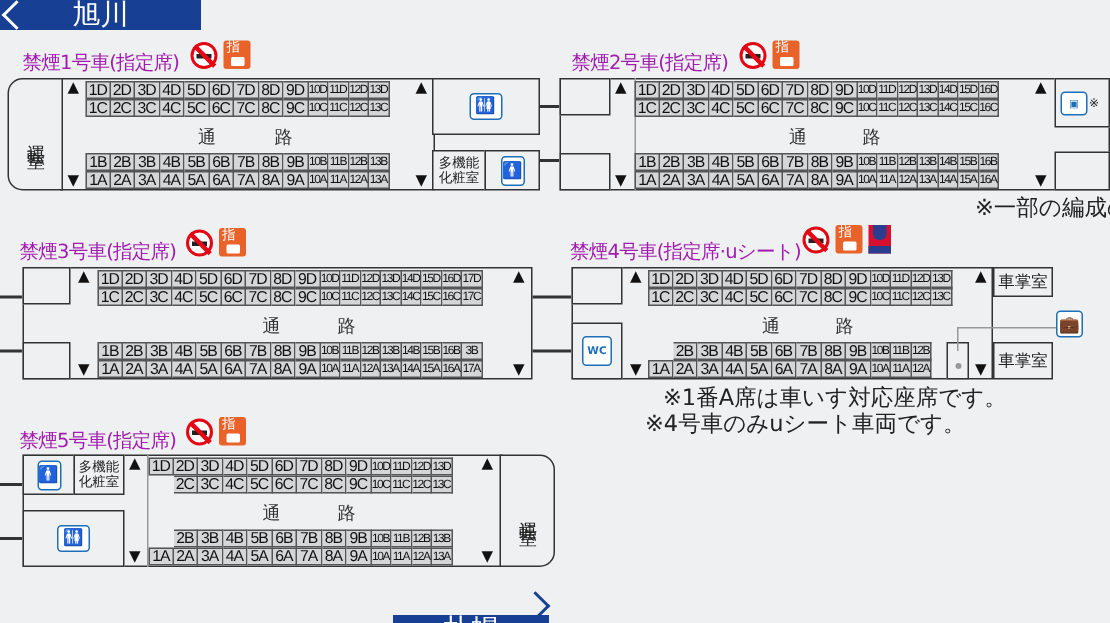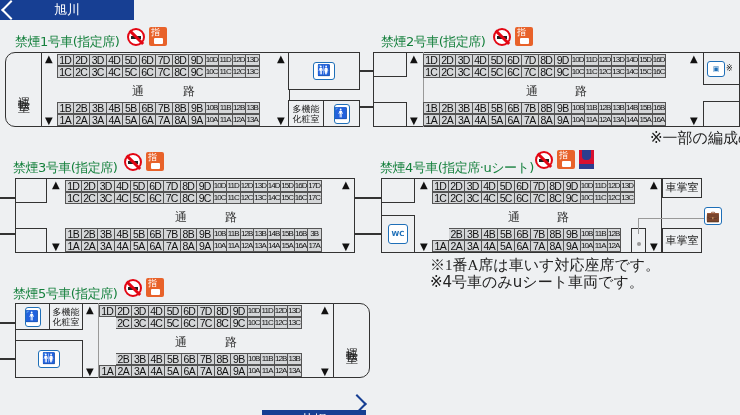--- a/index.html
+++ b/index.html
@@ -1,22 +1,22 @@
 <!DOCTYPE html>
 <html><head>
 <meta charset="utf-8">
 <style>
   * { box-sizing: border-box; margin: 0; padding: 0; }
   html, body { width: 740px; height: 415px; overflow: hidden; background: #eef0f2; font-family: "DejaVu Sans", "Liberation Sans", sans-serif; color: #222; }
   .abs { position: absolute; }
-  .dir-banner { position: absolute; height: 20px; background: #173f93; color: #fff; font-size: 13px; display: flex; align-items: center; justify-content: center; }
+  .dir-banner { position: absolute; height: 20px; background: #173f93; color: #fff; font-size: 19px; display: flex; align-items: center; justify-content: center; }
   .dir-start { left: 0; top: 0; width: 134px; }
   .dir-end { left: 262px; top: 410px; width: 104px; text-decoration: underline; }
   .chev { position: absolute; width: 14px; height: 14px; border-left: 2px solid #173f93; border-bottom: 2px solid #173f93; }
-  .car-title { position: absolute; font-size: 13px; color: #15803d; white-space: nowrap; letter-spacing: -0.5px; }
+  .car-title { position: absolute; font-size: 13px; color: #a21caf; white-space: nowrap; letter-spacing: -0.5px; }
   .icons { position: absolute; display: flex; gap: 4px; align-items: center; }
   .icon-nosmoke { width: 18px; height: 18px; border-radius: 50%; border: 2.5px solid #e30613; position: relative; background: #fff; }
   .icon-nosmoke::before { content: ""; position: absolute; left: 2px; top: 6px; width: 10px; height: 3px; background: #222; }
   .icon-nosmoke::after { content: ""; position: absolute; left: 6px; top: -2px; width: 2.5px; height: 19px; background: #e30613; transform: rotate(-45deg); }
   .icon-reserved { width: 18px; height: 19px; background: #e8622a; border-radius: 2px; color: #fff; font-size: 9px; line-height: 10px; padding-left: 2px; position: relative; }
   .icon-reserved::after { content: ""; position: absolute; left: 5px; bottom: 2px; width: 9px; height: 6px; background: #fff; border-radius: 1px; }
   .icon-useat { width: 15px; height: 19px; background: #d8102f; position: relative; }
   .icon-useat::before { content: ""; position: absolute; left: 3px; top: 0; width: 9px; height: 10px; background: #2c3d8f; border-radius: 0 0 4px 4px; }
   .icon-useat::after { content: ""; position: absolute; left: 0; bottom: 0; width: 15px; height: 5px; background: #2c3d8f; }
 
@@ -398,21 +398,21 @@
 <div class="room" style="left:631px;top:228px;width:15px;height:25px;">
   <span style="width:4px;height:4px;border-radius:50%;background:#999;display:block;margin-top:6px;"></span>
 </div>
 <div class="abs" style="left:638px;top:218px;width:1px;height:16px;background:#999;"></div>
 <div class="abs" style="left:638px;top:218px;width:66px;height:1px;background:#999;"></div>
 <div class="blue-icon abs" style="left:704px;top:207px;width:18px;height:18px;">💼</div>
 <div class="arrow" style="left:650px;top:179px;">▲</div>
 <div class="arrow" style="left:650px;top:241px;">▼</div>
 <div class="room" style="left:662px;top:178px;width:40px;height:20px;font-size:11px;">車掌室</div>
 <div class="room" style="left:662px;top:228px;width:40px;height:25px;font-size:11px;">車掌室</div>
-<div class="note" style="left:430px;top:256px;font-family:Liberation Serif, serif;">※1番A席は車いす対応座席です。</div>
+<div class="note" style="left:442px;top:256px;">※1番A席は車いす対応座席です。</div>
 <div class="note" style="left:430px;top:273px;">※4号車のみuシート車両です。</div>
 
 <div class="coupler" style="left:0;top:322px;width:15px;"></div>
 <div class="coupler" style="left:0;top:358px;width:15px;"></div>
 <div class="car-title" style="left:13px;top:285px;">禁煙5号車(指定席)</div>
 <div class="icons" style="left:124px;top:278px;">
   <span class="icon-nosmoke"></span>
   <span class="icon-reserved">指</span>
 </div>
 <div class="car" style="left:15px;top:303px;width:320px;height:75px;"></div>

